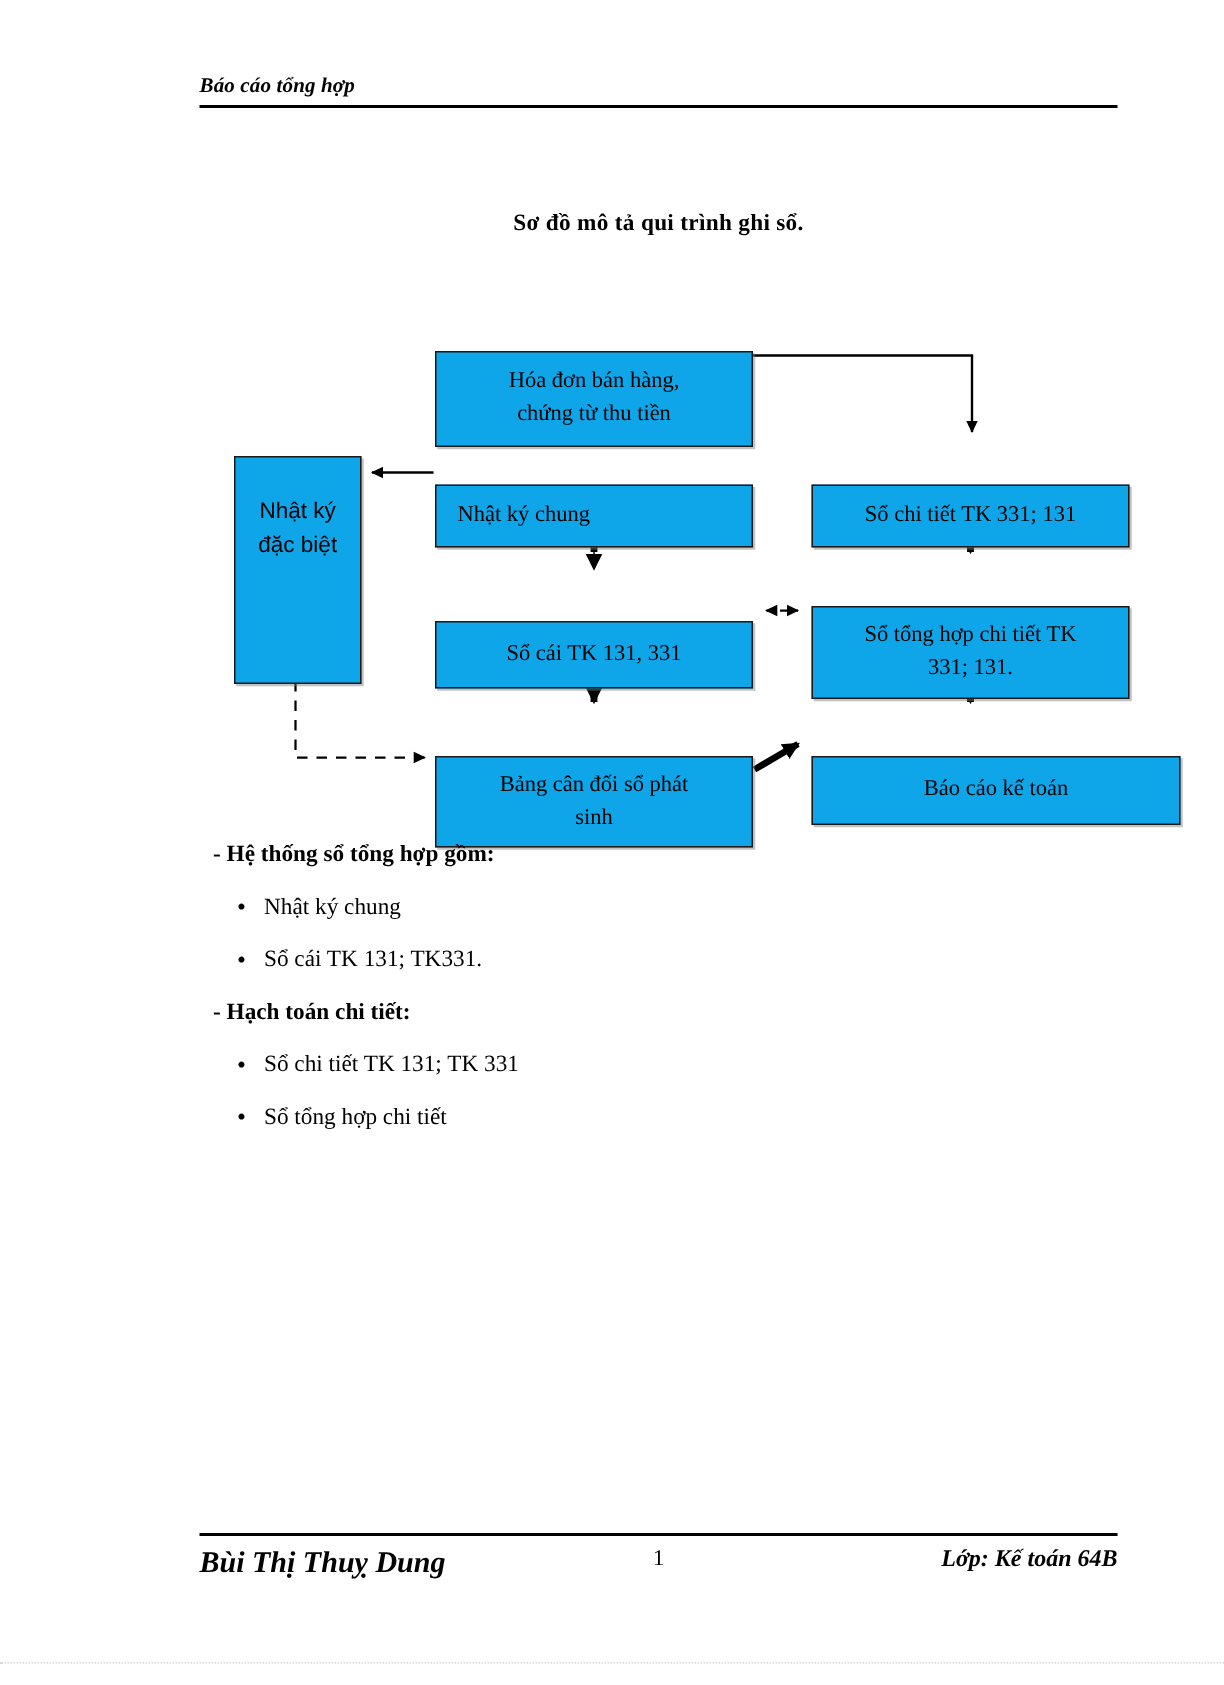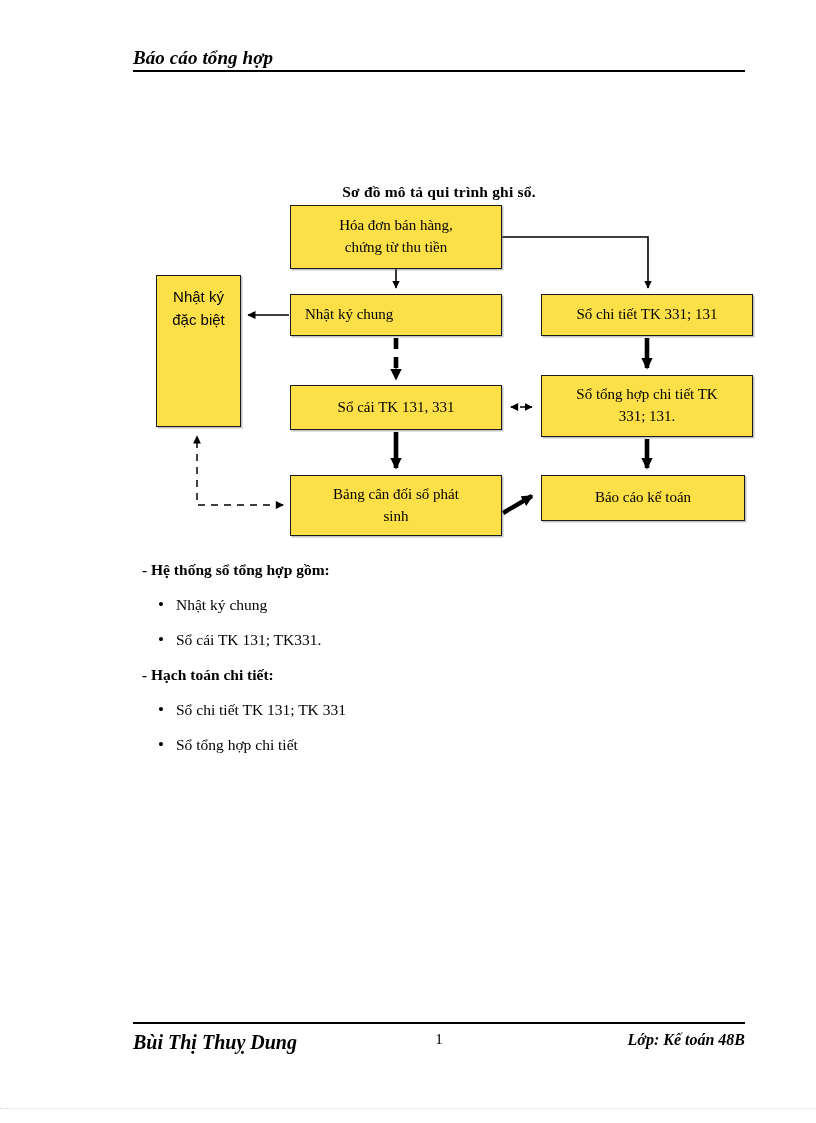--- a/index.html
+++ b/index.html
@@ -25,21 +25,21 @@
     position: absolute;
     left: 133px;
     top: 48px;
     width: 612px;
     height: 30px;
   }
   #header-title {
     font-family: "Liberation Serif", "DejaVu Serif", serif;
     font-weight: bold;
     font-style: italic;
-    font-size: 19px;
+    font-size: 14px;
     letter-spacing: 0.1px;
     line-height: 20px;
     white-space: nowrap;
   }
   #header-rule {
     position: absolute;
     left: 0;
     top: 22px;
     width: 612px;
     height: 0;
@@ -49,72 +49,72 @@
   
   #diagram-title {
     position: absolute;
     left: 133px;
     top: 140px;
     width: 612px;
     text-align: center;
     font-weight: bold;
     font-size: 15.5px;
     letter-spacing: 0.2px;
-    margin-top: 43px;
   }
 
   
   #diagram {
     position: absolute;
     left: 0;
     top: 0;
     width: 816px;
     height: 1123px;
     pointer-events: none;
   }
   #diagram svg { display:block; }
 
   .dbox {
     position: absolute;
     box-sizing: border-box;
     border: 1.6px solid #1a1a1a;
-    background: #fde047;
+    background: #0ea5e9;
     display: flex;
     align-items: center;
     justify-content: center;
     text-align: center;
     font-size: 15px;
     line-height: 1.45;
     font-family: "Liberation Serif", "DejaVu Serif", serif;
     box-shadow: 1.5px 1.5px 0 rgba(120,120,120,0.45);
+    margin-top: 29px;
   }
   .dbox.top-align {
     align-items: flex-start;
-    padding-top: 9px;
+    padding-top: 24px;
   }
   .dbox.left-align {
     justify-content: flex-start;
     text-align: left;
     padding-left: 14px;
   }
   .dbox.sans {
     font-family: "Liberation Sans", "DejaVu Sans", sans-serif;
     font-size: 15px;
     line-height: 1.55;
   }
 
   
   #box-hoadon      { left:290px; top:205px;  width:212px; height:64px;  }
   #box-nhatky-db   { left:156px; top:275px;  width:85px;  height:152px; }
   #box-nhatky-chung{ left:290px; top:294px;  width:212px; height:42px;  }
   #box-sochitiet   { left:541px; top:294px;  width:212px; height:42px;font-family:Liberation Serif, serif;  }
   #box-socai       { left:290px; top:385px;  width:212px; height:45px;  }
   #box-sotonghop   { left:541px; top:375px;  width:212px; height:62px;  }
   #box-bangcandoi  { left:290px; top:475px;  width:212px; height:61px;text-align:center;  }
-  #box-baocao      { left:541px; top:475px;  width:204px; height:46px;  }
+  #box-baocao      { left:541px; top:475px;  width:246px; height:46px;  }
 
   
   #body-text {
     position: absolute;
     left: 140px;
     top: 552px;
     width: 605px;
     font-size: 15.5px;
     line-height: 1.0;
   }
@@ -335,18 +335,18 @@
     </div>
 
   </div>
 
   <div id="footer">
     <div id="footer-rule"></div>
     <div id="footer-row">
       <div id="footer-left">Bùi Thị Thuỵ Dung</div>
     </div>
     <div id="footer-center">1</div>
-    <div id="footer-right">Lớp: Kế toán 48B</div>
+    <div id="footer-right">Lớp: Kế toán 64B</div>
   </div>
 
   <div id="page-edge"></div>
 
 </div>
 
 </body></html>

